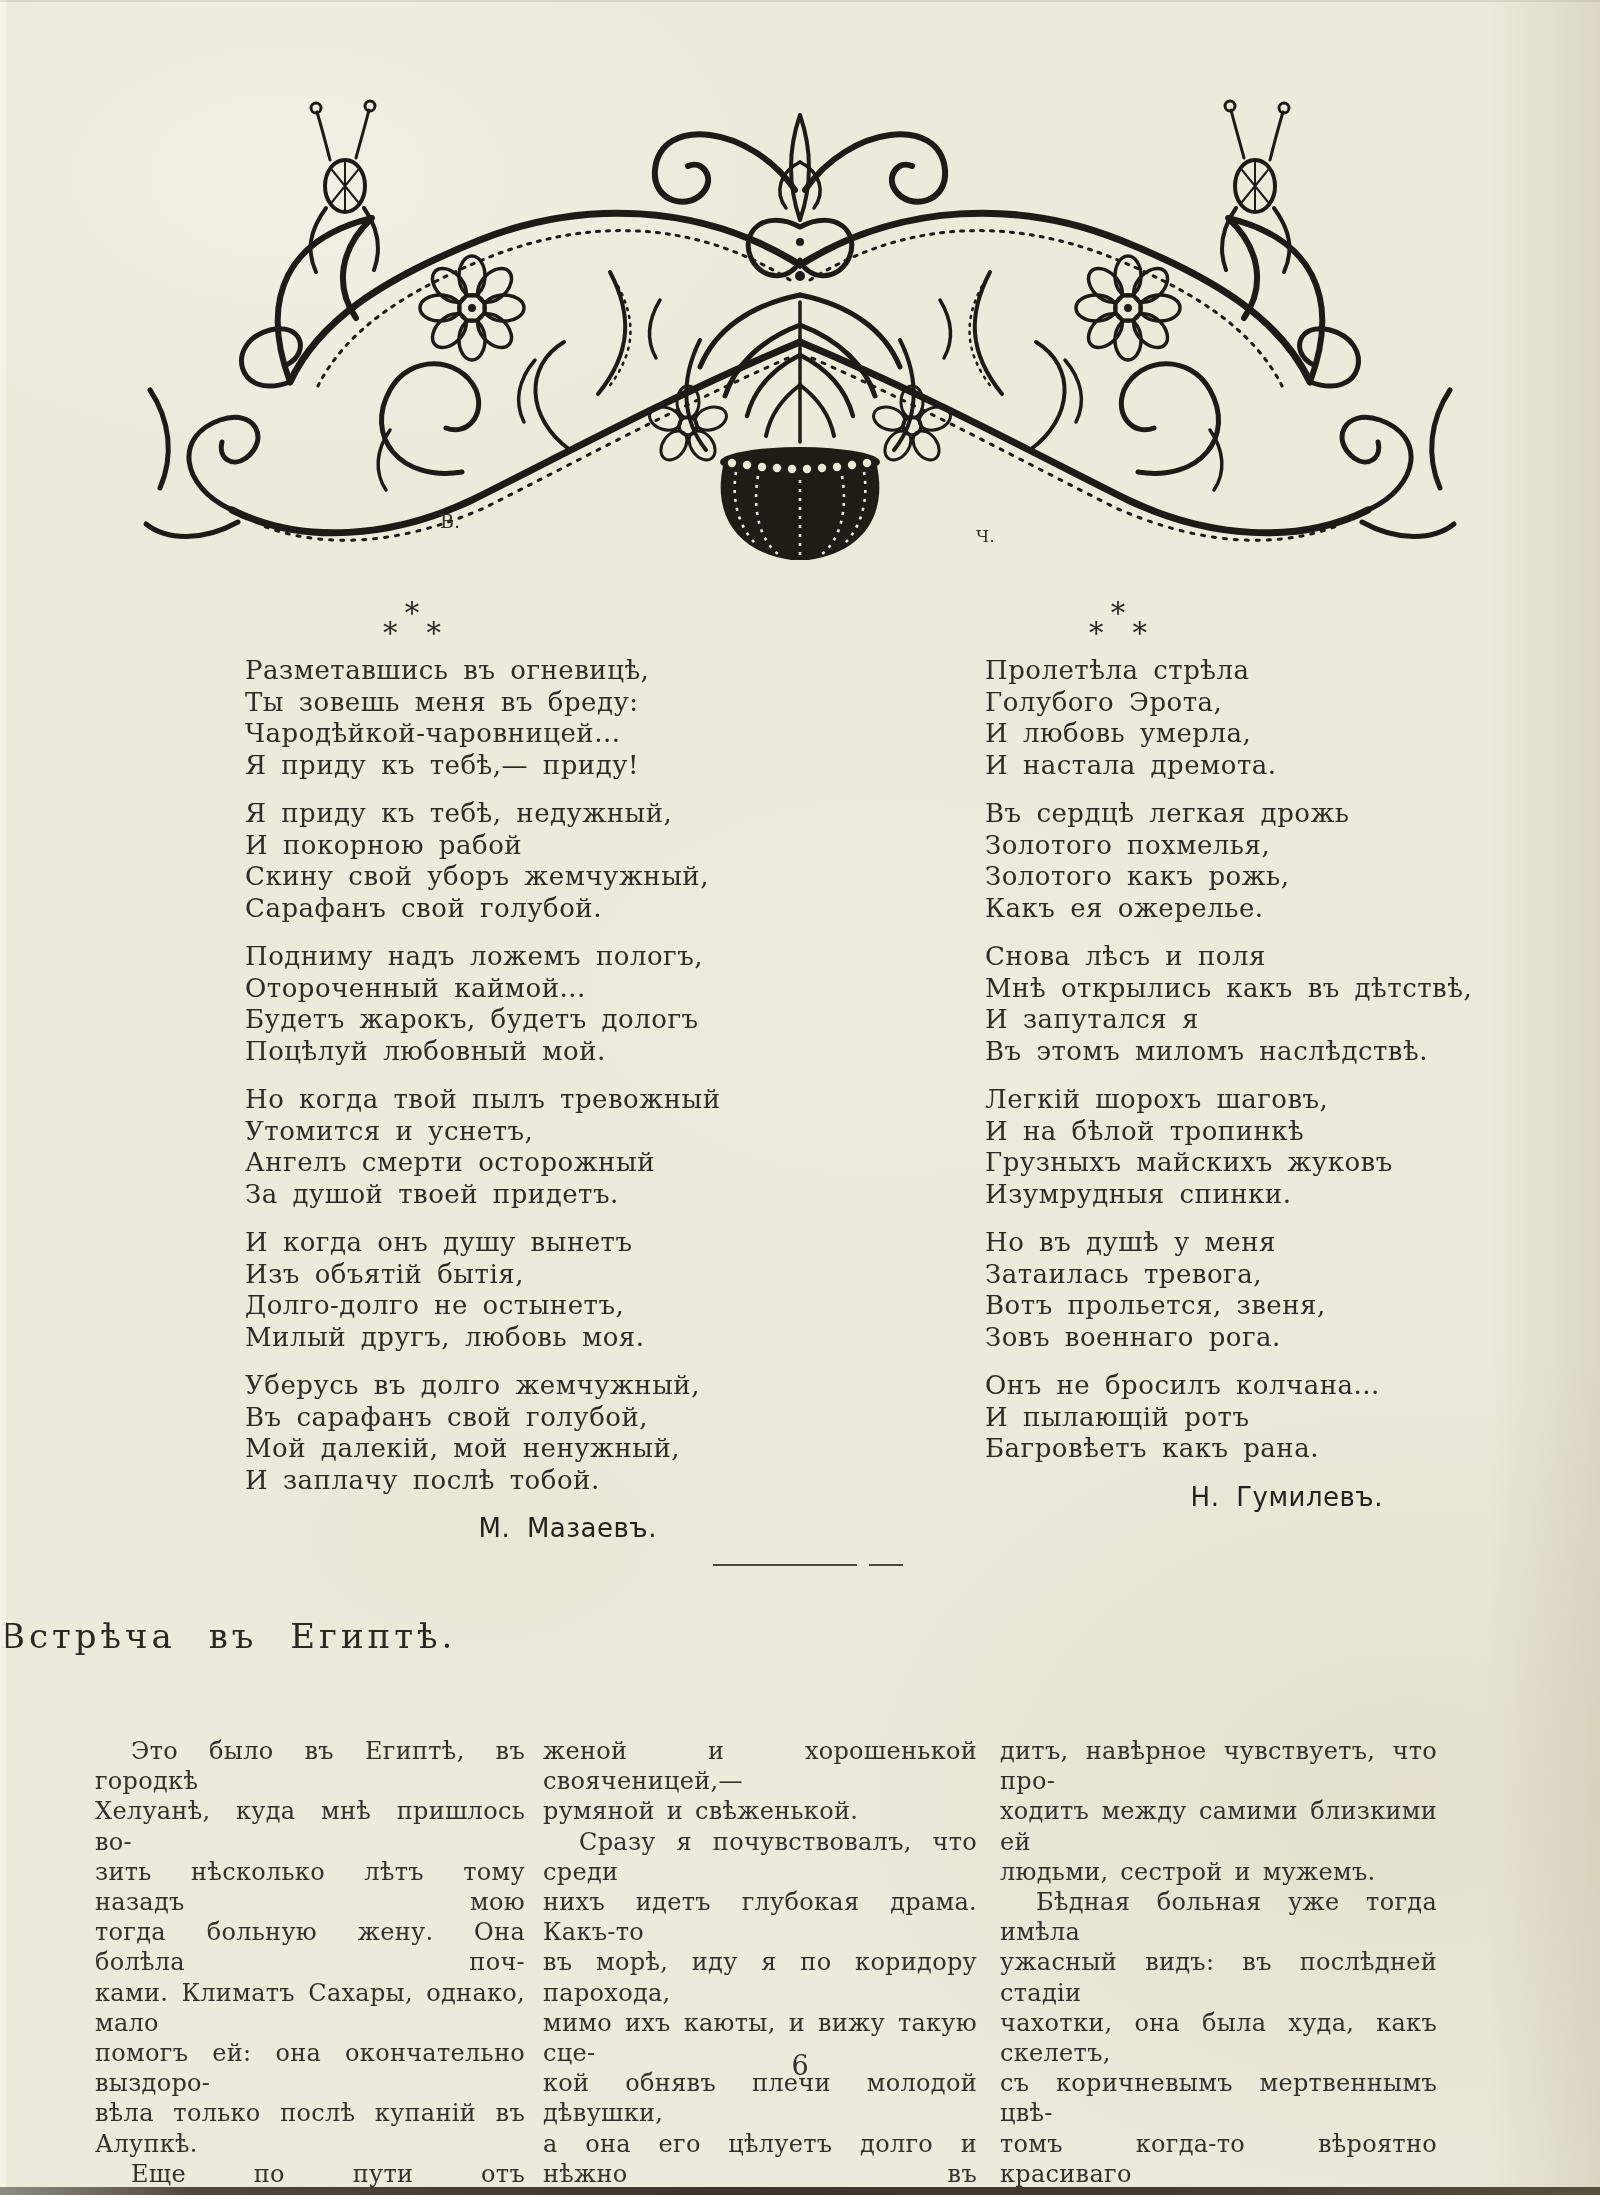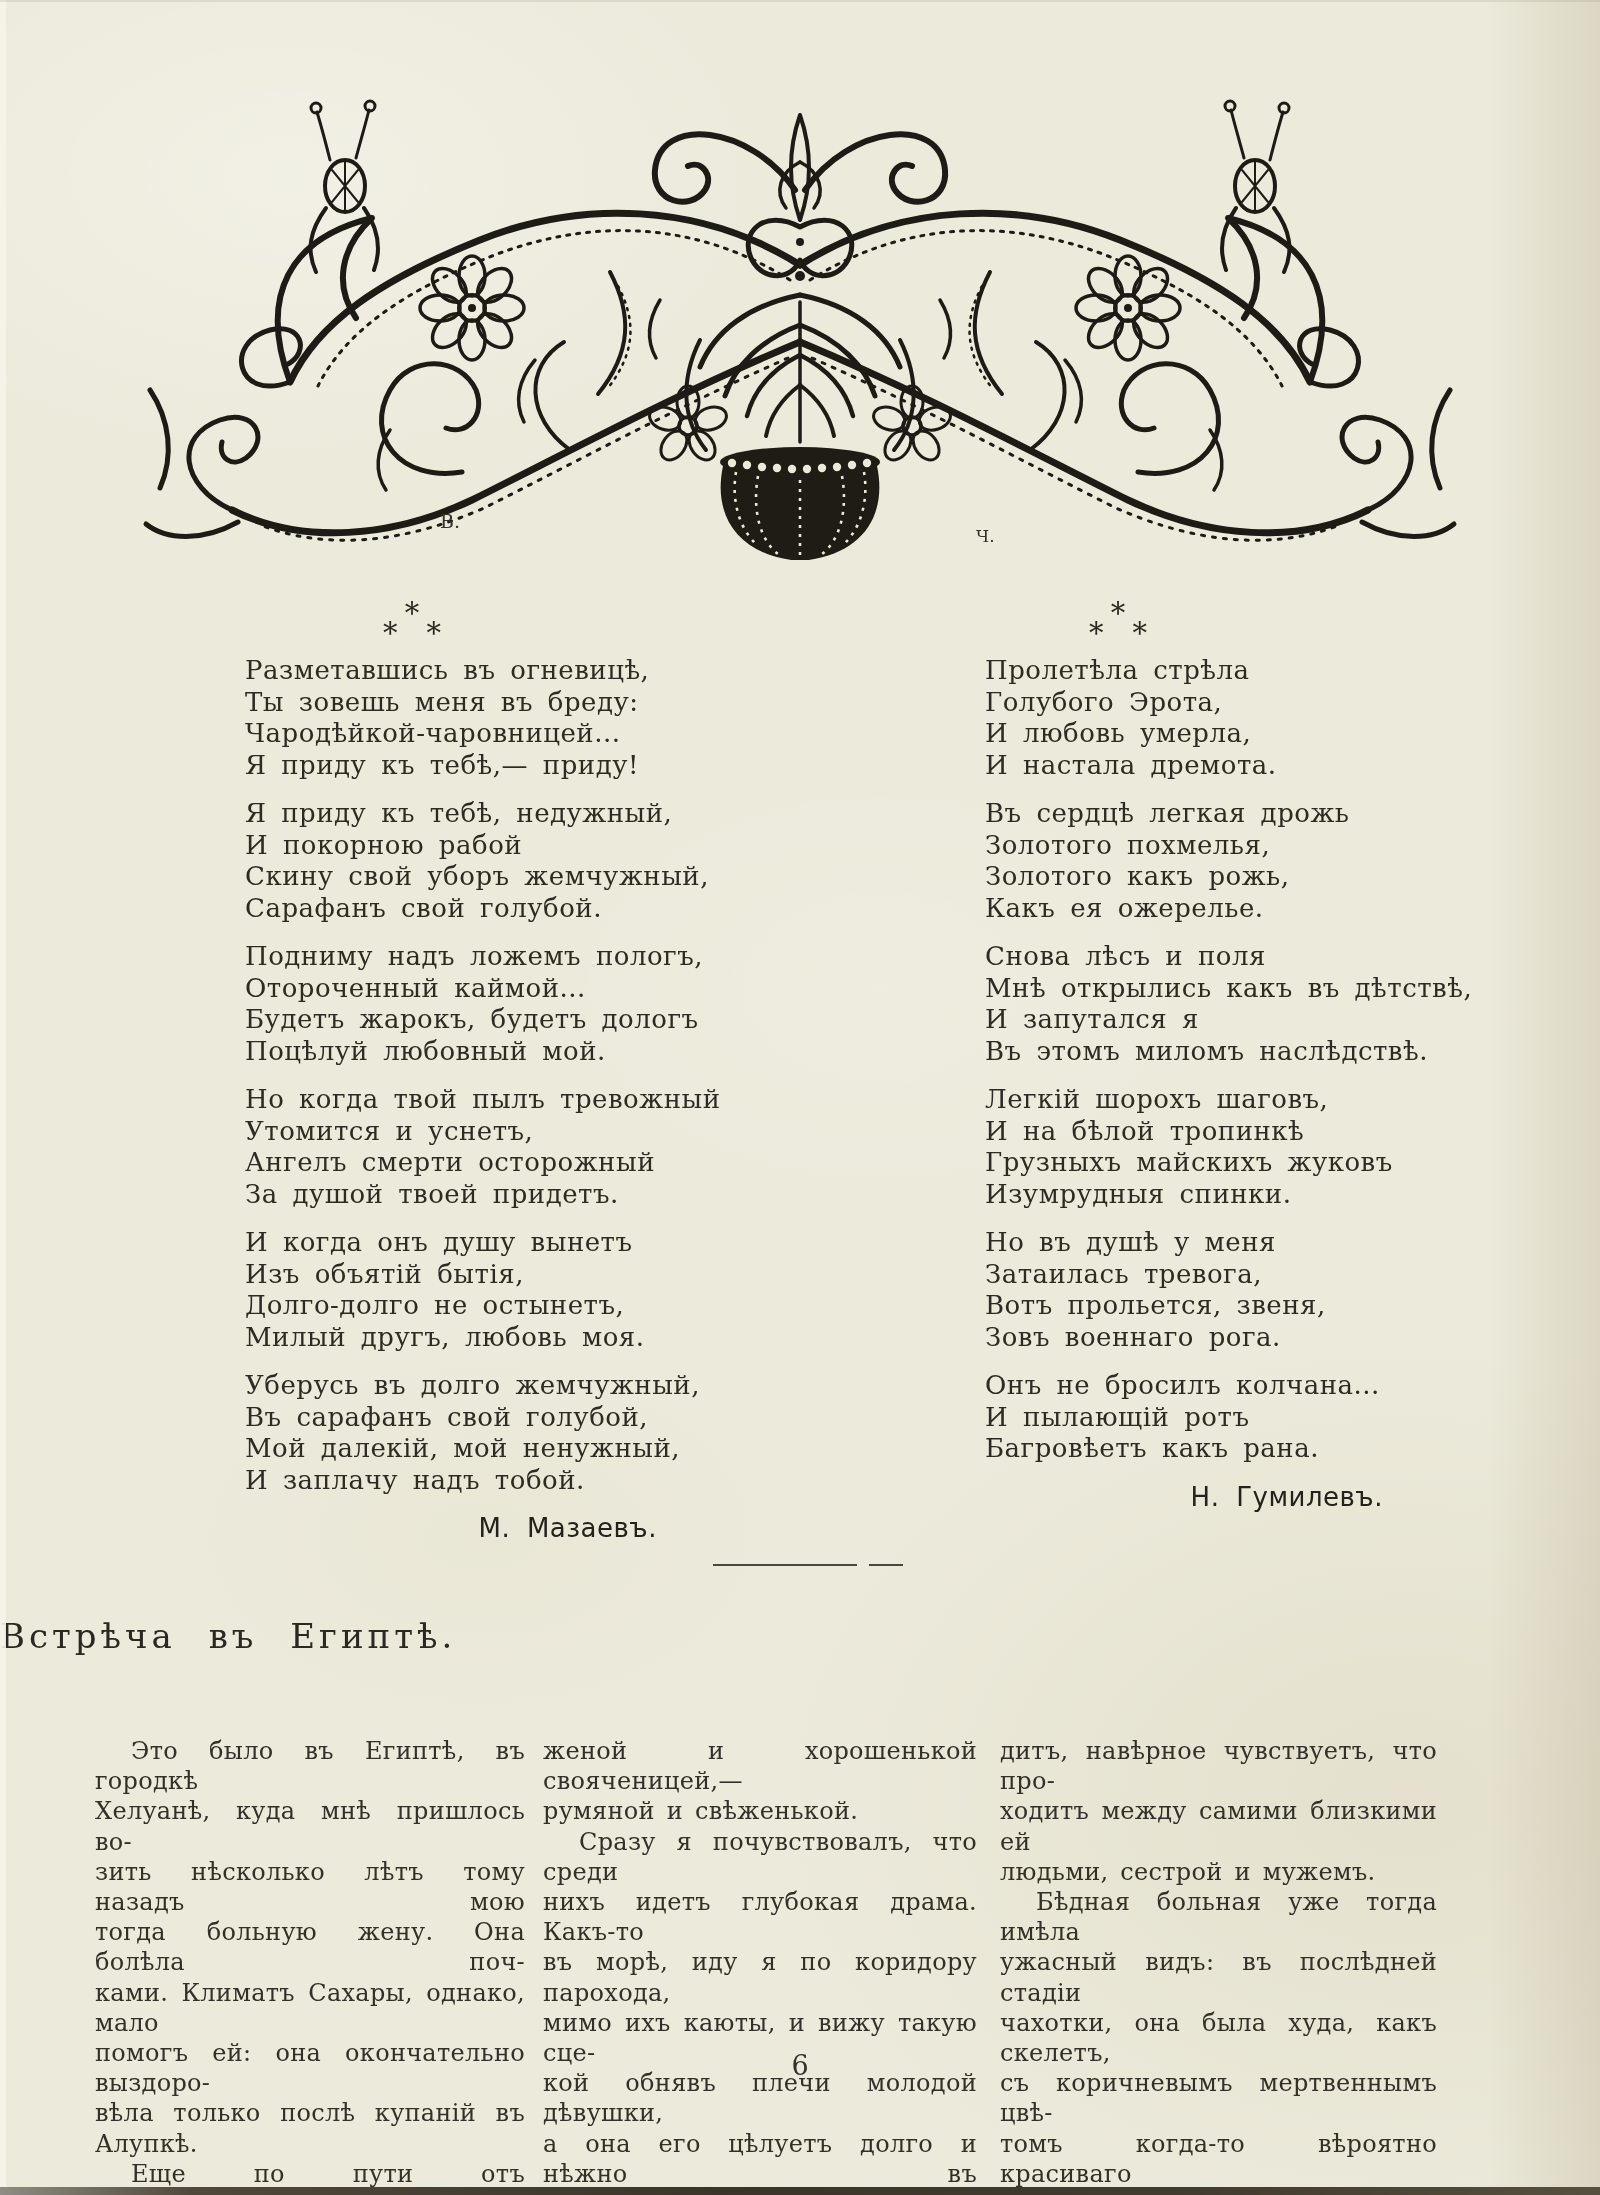--- a/index.html
+++ b/index.html
@@ -207,21 +207,21 @@
         <div class="stanza">
           <div class="vline">И когда онъ душу вынетъ</div>
           <div class="vline">Изъ объятій бытія,</div>
           <div class="vline">Долго-долго не остынетъ,</div>
           <div class="vline">Милый другъ, любовь моя.</div>
         </div>
         <div class="stanza">
           <div class="vline">Уберусь въ долго жемчужный,</div>
           <div class="vline">Въ сарафанъ свой голубой,</div>
           <div class="vline">Мой далекій, мой ненужный,</div>
-          <div class="vline">И заплачу надъ тобой.</div>
+          <div class="vline">И заплачу послѣ тобой.</div>
         </div>
       </div>
     <div class="signature">М. Мазаевъ.</div>
   </div>
 
   <div class="poem poem-right">
     <div class="asterism">
       <div class="ast-t">*</div>
       <div class="ast-b">* *</div>
     </div>

